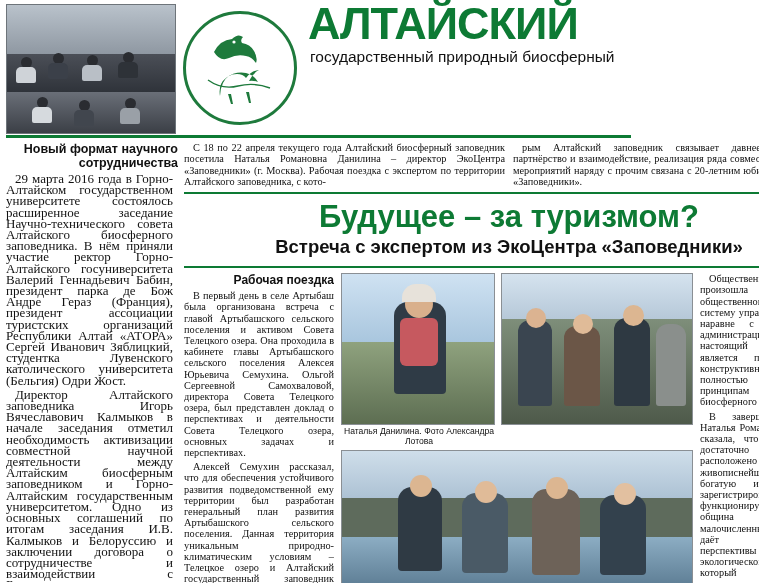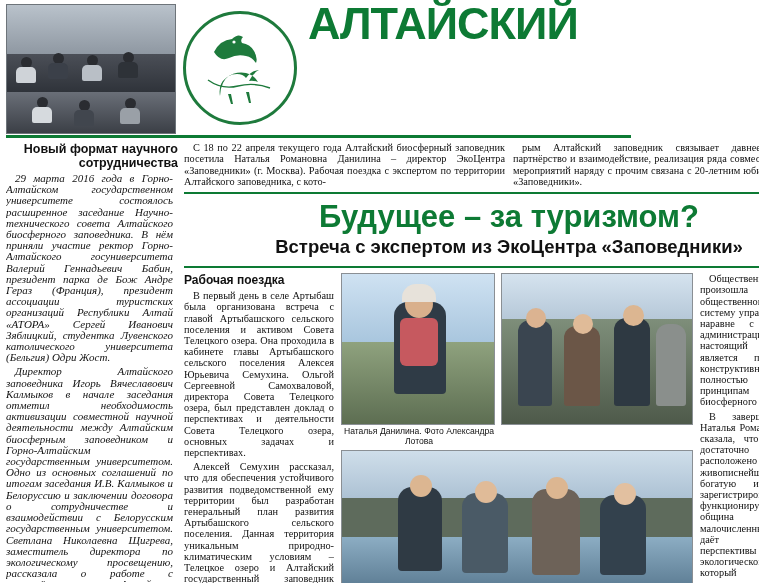--- a/index.html
+++ b/index.html
@@ -55,22 +55,22 @@
   .body-grid{display:flex;gap:6px;height:440px;}
   .col-left{width:172px;flex:none;}
   .col-rest{flex:1;display:flex;flex-direction:column;}
 
   
   .lead-title{
     font-family:"Liberation Sans", sans-serif;
     font-weight:bold;font-size:12.5px;line-height:14px;text-align:right;margin-bottom:3px;
   }
   .col-left p{
-    margin:0 5px 3px 0;font-size:11px;line-height:11.2px;text-align:justify;
-    text-indent:9px;hyphens:auto;font-style:italic;
+    margin:0 5px 3px 0;font-size:13px;line-height:11.2px;text-align:justify;
+    text-indent:9px;hyphens:auto;
   }
 
   
   .intro{display:flex;gap:8px;font-size:10.3px;line-height:11.3px;text-align:justify;}
   .intro > div{flex:1;}
   .intro p{margin:0;text-indent:9px;}
 
   
   .banner{
     margin-top:5px;border-top:2px solid #0d7a34;border-bottom:2px solid #0d7a34;
@@ -86,21 +86,21 @@
   }
 
   
   .lower{display:flex;gap:7px;margin-top:5px;flex:1;}
   .lcol{width:150px;flex:none;}
   .mcol{flex:1;}
   .rcol{width:134px;flex:none;}
 
   .sec-head{
     font-family:"Liberation Sans", sans-serif;font-weight:bold;
-    font-size:12px;text-align:left;margin:0 0 3px 0;
+    font-size:12px;text-align:right;margin:0 0 3px 0;
   }
   .lcol p,.rcol p{margin:0 0 3px 0;font-size:10.3px;line-height:11.2px;text-align:justify;text-indent:9px;}
 
   
   .media-row{display:flex;gap:4px;margin-bottom:4px;}
   .pic{position:relative;border:1px solid #8a8f94;overflow:hidden;}
   .cap{
     font-size:8.6px;line-height:9.4px;margin-top:2px;text-align:center;
     font-family:"Liberation Sans", sans-serif;
   }
@@ -154,20 +154,21 @@
             <path d="M26 74 q-2 -12 6 -18 q9 -7 20 -5 q8 2 12 9 q-5 -2 -9 -1 q4 -8 10 -11 q-8 1 -13 8 q-3 -4 -9 -4 q-10 0 -14 9 q-3 6 -3 13z"></path>
             <path d="M34 72 l3 10 l2 0 l-2 -10z M52 70 l3 11 l2 0 l-2 -11z"></path>
           </g>
           <path d="M14 58 q14 10 30 6 q16 -4 32 2" stroke="#1e7a3c" stroke-width="1.4" fill="none"></path>
         </svg>
       </div>
     </div>
 
     <div class="title-box">
       <div class="t1">АЛТАЙСКИЙ</div>
+      <div class="t2">государственный природный биосферный</div>
     </div>
   </div>
 
   <div class="hr-green"></div>
 
   <div class="body-grid">
 
     <div class="col-left clip">
       <div class="lead-title">Новый формат научного сотрудничества</div>
       <p>29 марта 2016 года в Горно-Алтайском государственном университете состоялось расширенное заседание Научно-технического совета Алтайского биосферного заповедника. В нём приняли участие ректор Горно-Алтайского госуниверситета Валерий Геннадьевич Бабин, президент парка де Бож Андре Гераз (Франция), президент ассоциации туристских организаций Республики Алтай «АТОРА» Сергей Иванович Зяблицкий, студентка Лувенского католического университета (Бельгия) Одри Жост.</p>

